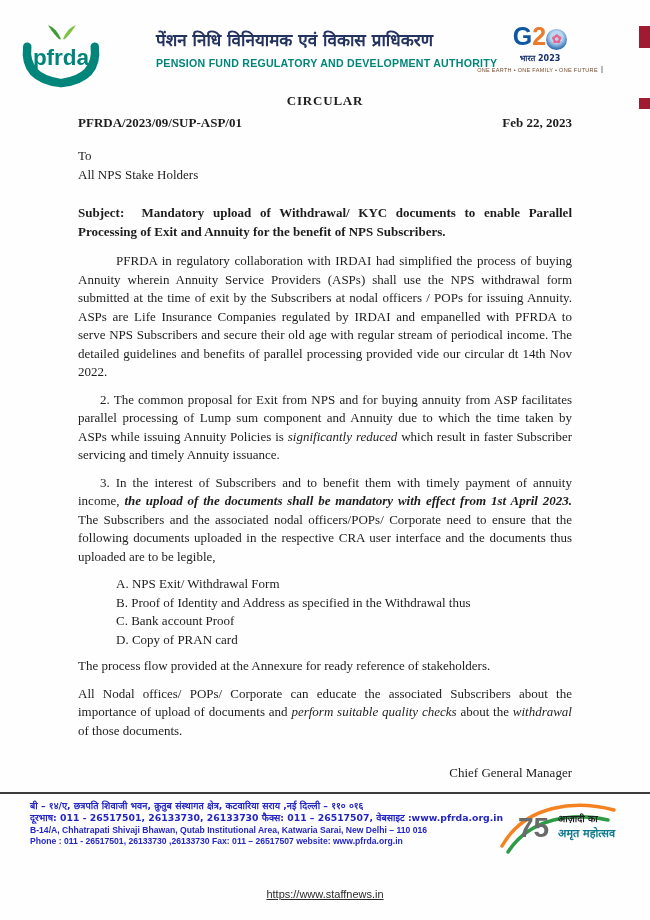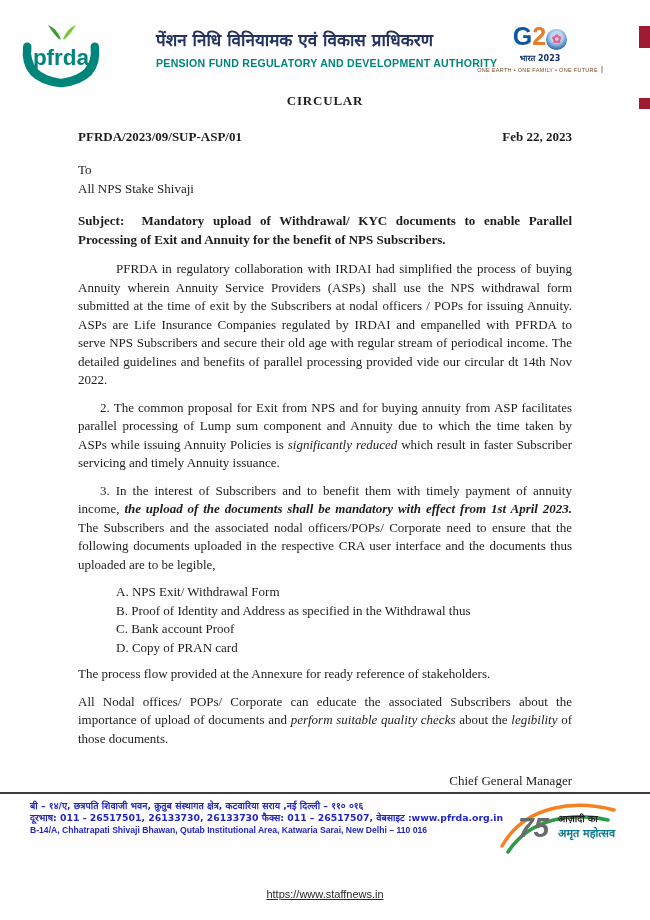--- a/index.html
+++ b/index.html
@@ -34,43 +34,43 @@
     border:0.5px solid #bbb; }
 
   .edge-mark-1 { position:absolute; right:0; top:8px; width:11px; height:22px; background:#9e1b32; }
   .edge-mark-2 { position:absolute; right:0; top:80px; width:11px; height:11px; background:#9e1b32; }
 
   
   .content {
     position:absolute; left:78px; top:92px; width:494px;
     font-size:13px; line-height:18.5px; text-align:justify;
   }
-  .title { text-align:center; font-weight:bold; letter-spacing:0.8px; margin-bottom:17px; }
+  .title { text-align:center; font-weight:bold; letter-spacing:0.8px; margin-bottom:3px; }
   .ref-row { display:flex; justify-content:space-between; font-weight:bold; margin-bottom:15px; }
-  .to-block { margin-bottom:14px; text-align:left; }
+  .to-block { margin-bottom:20px; text-align:left; }
   .subject { font-weight:bold; margin-bottom:11px; }
   .body-para { margin-bottom:9px; }
   .indent1 { text-indent:38px; }
   .indent2 { text-indent:22px; }
   .doc-list { list-style:none; margin:0 0 8px 38px; text-align:left;font-family:Liberation Serif, serif; }
   .closing { margin-bottom:0; }
   .signature { text-align:right; margin-top:24px; }
 
   
   .footer-rule { position:absolute; left:0; right:0; top:792px; border-top:2px solid #3c3c3c; }
   .footer {
     position:absolute; left:30px; top:800px; width:478px;
     font-weight:bold; color:#2326c3; font-family:"Liberation Sans", sans-serif;
   }
   .footer-hi { font-family:"DejaVu Sans", sans-serif; font-size:9.3px; line-height:1.32; }
   .footer-en { font-size:8.6px; line-height:1.35; }
 
   .azadi { position:absolute; right:14px; top:796px; width:140px; height:66px; font-family:"DejaVu Sans", sans-serif; }
   .azadi-swoosh { position:absolute; left:0; top:0; }
-  .azadi-75 { position:absolute; left:22px; top:16px; font-size:28px; font-weight:bold; font-style:italic; color:#6a6a6a; font-family:"Liberation Sans", sans-serif; }
+  .azadi-75 { position:absolute; left:22px; top:16px; font-size:28px; font-weight:bold; color:#6a6a6a; font-family:"Liberation Sans", sans-serif; }
   .azadi-text { position:absolute; left:62px; top:16px; text-align:left; }
   .azadi-l1 { font-size:9.5px; font-weight:bold; color:#1e1e1e; }
   .azadi-l2 { font-size:11px; font-weight:bold; color:#0e7a8d; }
 
   .bottom-link-wrap { position:absolute; left:0; right:0; bottom:20px; text-align:center; font-family:"Liberation Sans", sans-serif; font-size:11px; }
   .bottom-link-wrap a { color:#2a2a2a; text-decoration:underline; }
 </style>
 </head>
 <body>
 
@@ -109,51 +109,52 @@
   <div class="content">
     <div class="title">CIRCULAR</div>
 
     <div class="ref-row">
       <span>PFRDA/2023/09/SUP-ASP/01</span>
       <span>Feb 22, 2023</span>
     </div>
 
     <div class="to-block">
       <div>To</div>
-      <div>All NPS  Stake Shivaji</div>
+      <div>All NPS  Stake Holders</div>
     </div>
 
     <p class="subject"><span>Subject:</span>&nbsp; <span>Mandatory upload of Withdrawal/ KYC documents to enable Parallel Processing of Exit and Annuity for the benefit of NPS Subscribers.</span></p>
 
     <p class="body-para indent1">PFRDA in regulatory collaboration with IRDAI had simplified the process of buying Annuity wherein Annuity Service Providers (ASPs) shall use the NPS withdrawal form submitted at the time of exit by the Subscribers at nodal officers / POPs for issuing Annuity.  ASPs are Life Insurance Companies regulated by IRDAI and empanelled with PFRDA to serve NPS Subscribers and secure their old age with regular stream of periodical income.  The detailed guidelines and benefits of parallel processing provided vide our circular dt 14th Nov 2022.</p>
 
     <p class="body-para indent2"><span>2.   The common proposal for Exit from NPS and for buying annuity from ASP facilitates parallel processing of Lump sum component and Annuity due to which the time taken by ASPs while issuing Annuity Policies is </span><em>significantly reduced</em><span> which result in faster Subscriber servicing and timely Annuity issuance.</span></p>
 
     <p class="body-para indent2"><span>3.  In the interest of Subscribers and to benefit them with timely payment of annuity income, </span><strong><em>the upload of the documents shall be mandatory with effect from 1st April 2023.</em></strong><span> The Subscribers and the associated nodal officers/POPs/ Corporate need to ensure that the following documents uploaded in the respective CRA user interface and the documents thus uploaded are to be legible,</span></p>
 
     <ul class="doc-list">
       <li>A. NPS Exit/ Withdrawal Form</li>
       <li>B. Proof of Identity and Address as specified in the Withdrawal thus</li>
       <li>C. Bank account Proof</li>
       <li>D. Copy of PRAN card</li>
     </ul>
 
     <p class="body-para">The process flow provided at the Annexure for ready reference of stakeholders.</p>
 
-    <p class="body-para closing"><span>All Nodal offices/ POPs/ Corporate can educate the associated Subscribers about the importance of upload of documents and </span><em>perform  suitable quality checks</em><span> about the </span><em>legibility</em><span> of those documents.</span></p>
+    <p class="body-para closing"><span>All Nodal offices/ POPs/ Corporate can educate the associated Subscribers about the importance of upload of documents and </span><em>perform  suitable quality checks</em><span> about the </span><em>withdrawal</em><span> of those documents.</span></p>
 
     <div class="signature">Chief General Manager</div>
   </div>
 
   <div class="footer-rule"></div>
 
   <div class="footer">
     <div class="footer-hi">बी – १४/ए, छत्रपति शिवाजी भवन, क़ुतुब संस्थागत क्षेत्र, कटवारिया सराय ,नई दिल्ली – ११० ०१६</div>
     <div class="footer-hi">दूरभाष: 011 - 26517501, 26133730, 26133730 फैक्स: 011 – 26517507, वेबसाइट :www.pfrda.org.in</div>
     <div class="footer-en">B-14/A, Chhatrapati Shivaji Bhawan, Qutab Institutional Area, Katwaria Sarai, New Delhi – 110 016</div>
+    <div class="footer-en">Phone : 011 - 26517501, 26133730 ,26133730  Fax: 011 – 26517507 website: www.pfrda.org.in</div>
   </div>
 
   <div class="azadi">
     <svg class="azadi-swoosh" width="140" height="66" viewBox="0 0 140 66">
       <path d="M6 50 C30 8, 80 4, 118 14" stroke="#f58220" stroke-width="3.5" fill="none" stroke-linecap="round"></path>
       <path d="M12 56 C34 22, 76 16, 112 24" stroke="#2e9b46" stroke-width="3.5" fill="none" stroke-linecap="round"></path>
     </svg>
     <div class="azadi-75">75</div>
     <div class="azadi-text">
       <div class="azadi-l1">आज़ादी का</div>

